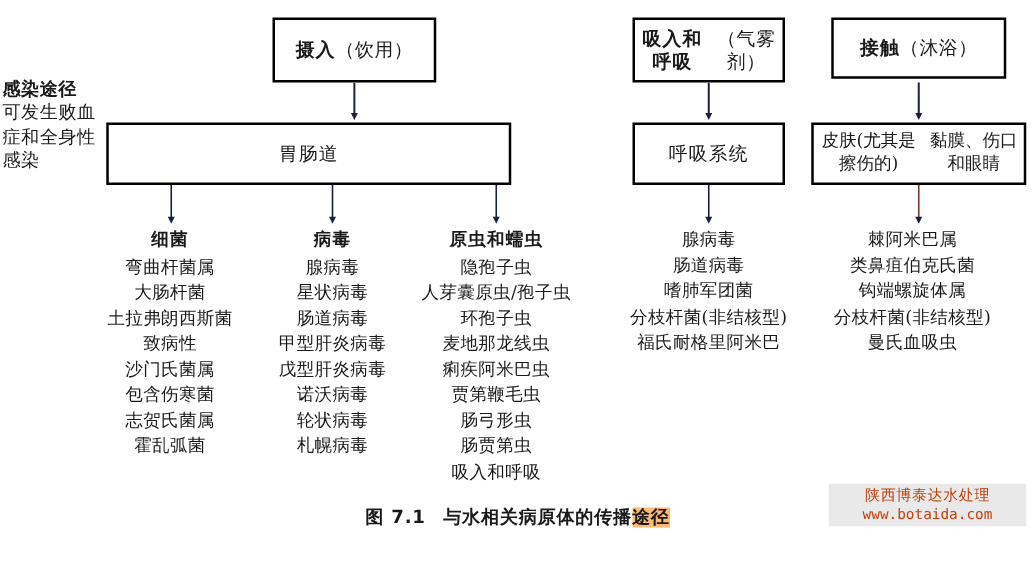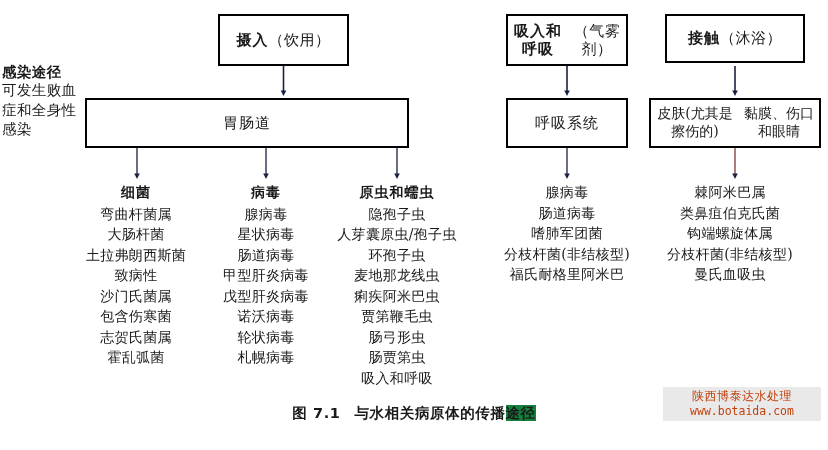--- a/index.html
+++ b/index.html
@@ -108,21 +108,21 @@
     left: 0;
     top: 404px;
     width: 828px;
     text-align: center;
     font-size: 14.5px;
     font-weight: bold;
     letter-spacing: 0.6px;
     font-family: "DejaVu Sans", "Liberation Sans", sans-serif;
   }
   #caption .num { margin-right: 14px; }
-  #caption .hl { background: #15803d; }
+  #caption .hl { background: #fdba74; }
 
   
   #watermark {
     position: absolute;
     left: 663px;
     top: 387px;
     width: 158px;
     padding: 2px 0 3px 0;
     background: #e9e9e9;
     text-align: center;

